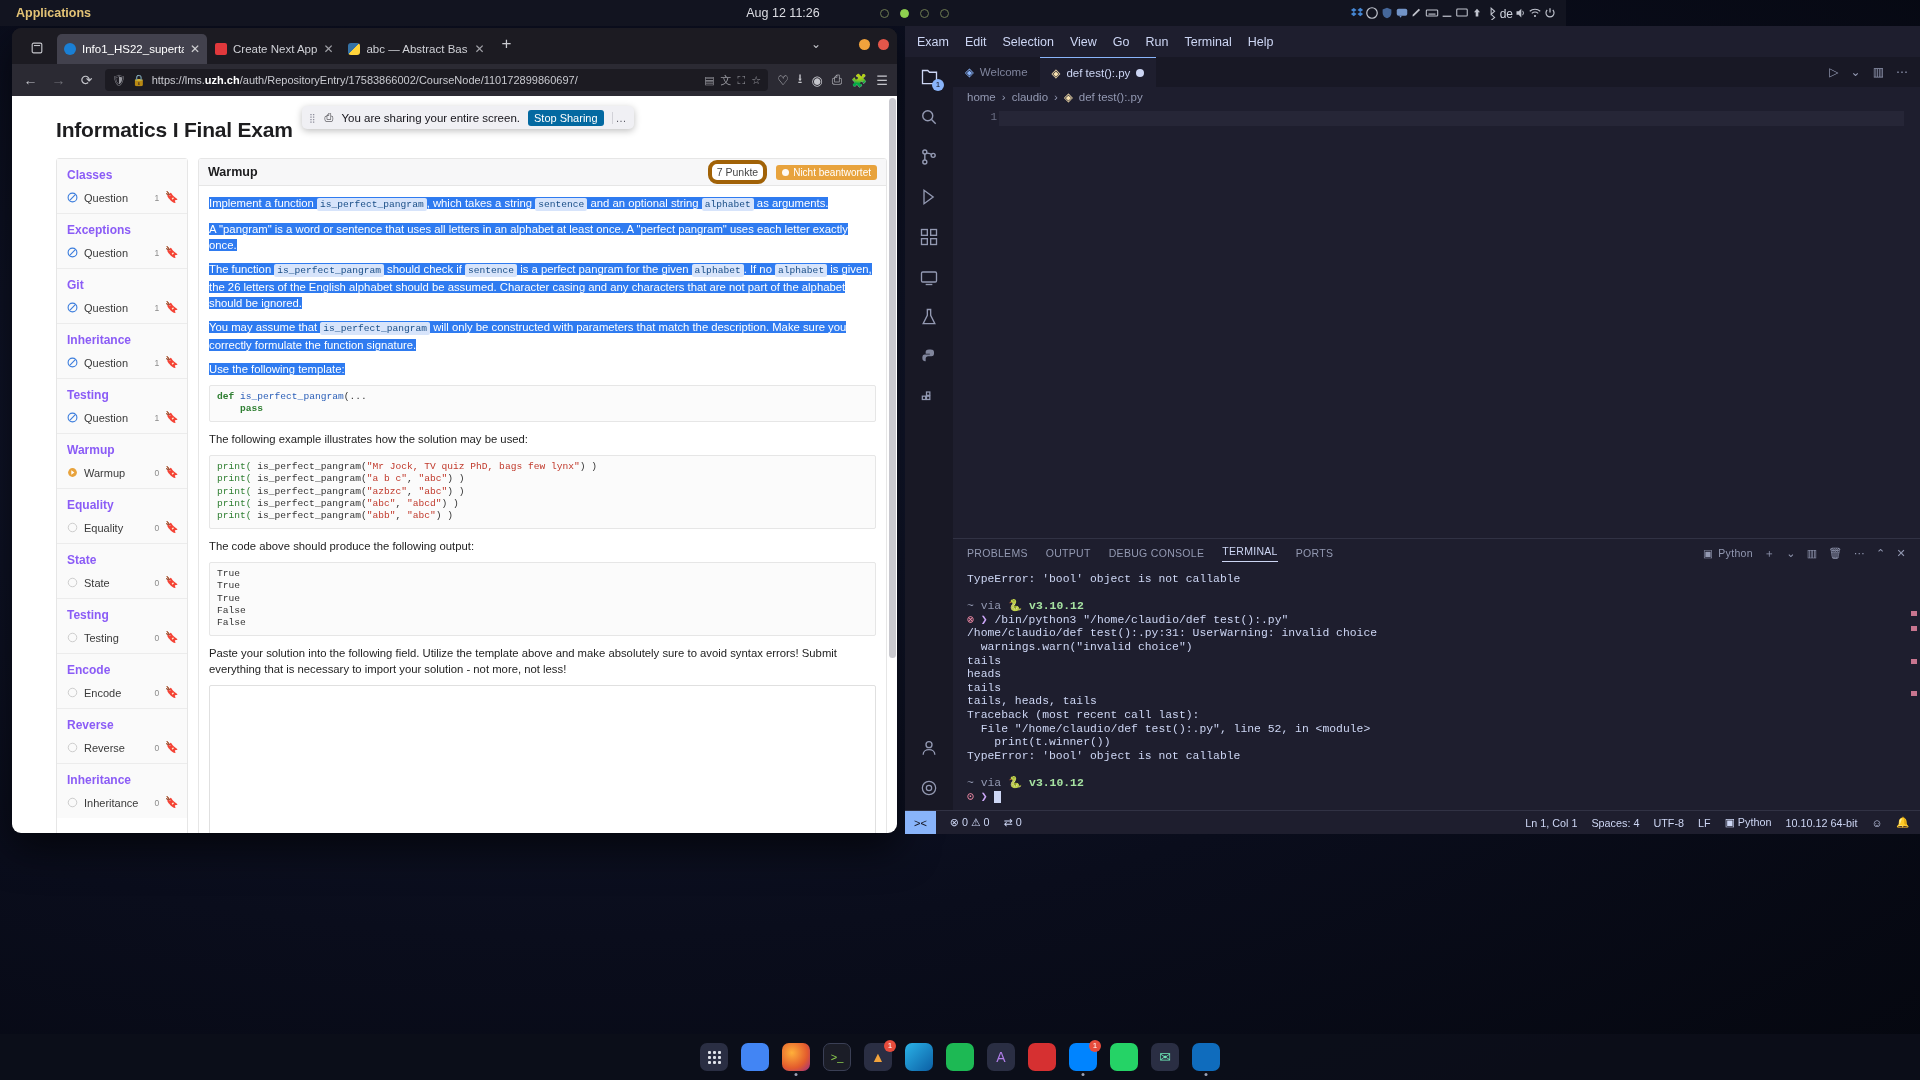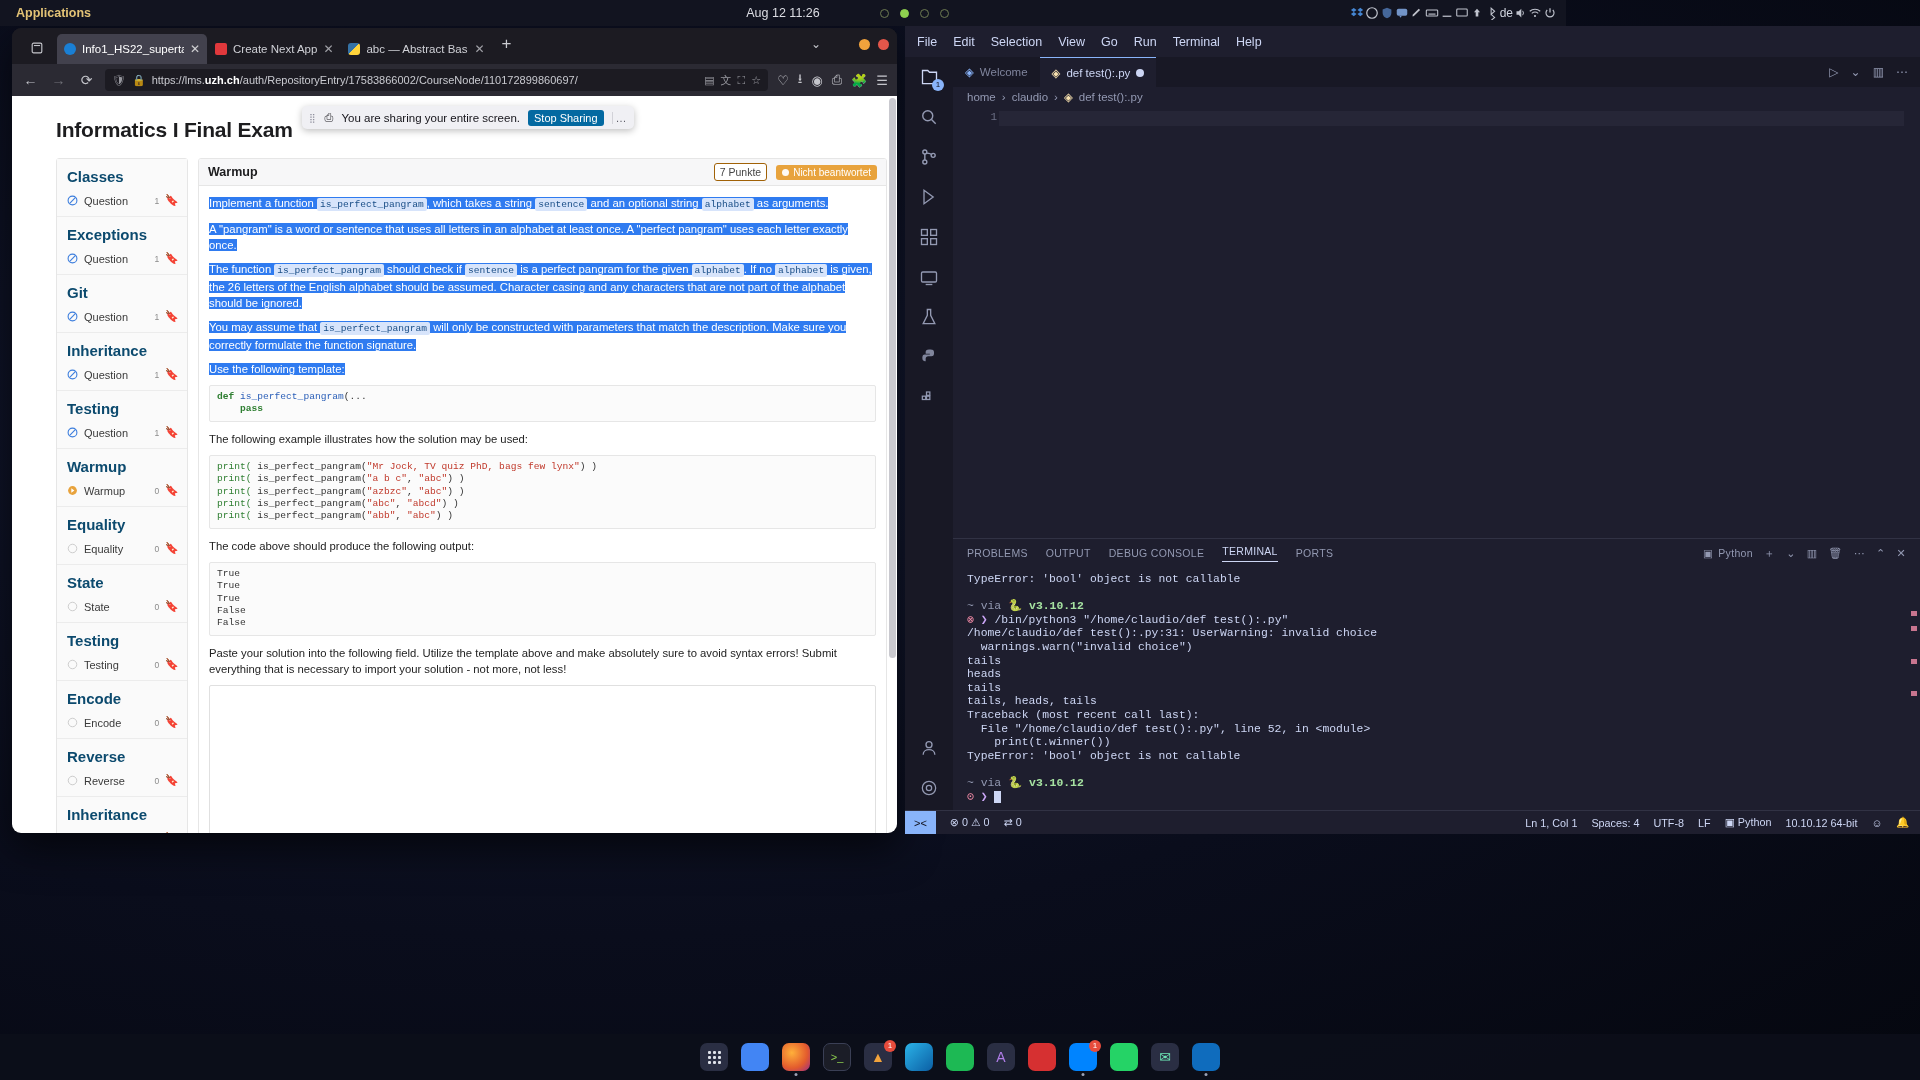--- a/index.html
+++ b/index.html
@@ -23,21 +23,21 @@
     display: flex; align-items: center;
     color: #e8c87a; font-size: 12.5px;
     padding: 0 10px;
     z-index: 60;
   }
   #top-panel .apps-label { color: #e3c376; font-weight: 700; font-size: 12.5px; padding-left: 6px;}
   #top-panel .center { position:absolute; left:50%; transform:translateX(-50%); color:#dcdde3; font-size:12.5px; }
   #top-panel .ws { position:absolute; left:880px; display:flex; gap:11px; align-items:center; }
   .ws-dot { width:9px; height:9px; border-radius:50%; border:1.4px solid #6d7a52; }
   .ws-dot.active { background:#8fd14f; border-color:#8fd14f; }
-  #top-panel .tray { position:absolute; right:8px; display:flex; align-items:center; color:#cfd3dd; font-size:12px;}
+  #top-panel .tray { position:absolute; right:8px; display:flex; align-items:flex-end; color:#cfd3dd; font-size:12px;}
   .tray-ic { width:15px; height:15px; display:inline-block; opacity:.92; }
 
   
   #firefox {
     position: absolute; left: 12px; top: 28px; width: 885px; height: 805px;
     background: #1c1b22;
     border-radius: 9px;
     box-shadow: 0 14px 40px rgba(0,0,0,.65);
     overflow: hidden;
     z-index: 20;
@@ -104,38 +104,38 @@
   .page { padding: 22px 0 0 0; height:100%; position:relative;}
   .page-title {
     font-size: 21px; font-weight: 700; color: #1d1d1f;
     padding-left: 44px; margin-bottom: 16px; letter-spacing:-.2px;
   }
   .page-cols { display:flex; gap: 10px; padding-left: 44px; padding-right:10px;}
   
   .nav-col { width: 132px; flex: 0 0 132px; border:1px solid #e6e6e6; border-radius:3px; background:#fff;}
   .nav-card { border-bottom: 1px solid #ececec; background:#fafafa; }
   .nav-card:last-child{border-bottom:none;}
-  .nav-card .nc-title { font-size: 15px; font-weight:700; color:#0c4a6e; padding: 9px 10px 5px 10px;}
+  .nav-card .nc-title { font-size: 12px; font-weight:700; color:#8b5cf6; padding: 9px 10px 5px 10px;}
   .nav-card .nc-row {
     display:flex; align-items:center; gap:6px;
     padding: 4px 8px 9px 10px; font-size: 11px; color:#3a3a3a;
   }
   .nc-row .st { width:11px; height:11px; flex:0 0 11px; }
   .nc-row .nm { flex:1; }
   .nc-row .cnt { font-size:8.5px; color:#8a8a8a; }
   .nc-row .bm { color:#c98a7a; font-size:11px; }
 
   
   .main-col { flex:1; border:1px solid #e6e6e6; border-radius:3px; background:#fff; overflow:hidden;}
   .main-head {
     display:flex; align-items:center; justify-content:flex-end; gap:9px;
     background:#f7f7f8; border-bottom:1px solid #e6e6e6; padding: 7px 9px; height:27px;
   }
   .main-head .mh-title { font-size:12.5px; font-weight:700; color:#1d1d1f; margin-right:auto;}
-  .mh-points { font-size:10.5px; color:#444; background:#fff; border:1px solid #a16207; border-radius:3px; padding:2px 5px;}
+  .mh-points { font-size:10.5px; color:#444; background:#fff; border:4px solid #a16207; border-radius:9px; padding:2px 5px;}
   .mh-badge {
     font-size:10px; color:#fff; background:#e8a33d; border-radius:3px;
     padding:2px 6px; display:flex; align-items:center; gap:4px;
   }
   .mh-badge .dotw { width:7px;height:7px;border-radius:50%;background:#fff; opacity:.95;}
   .main-body { padding: 9px 10px 0 10px; }
   .para { font-size: 11.3px; line-height: 16px; color:#232323; margin-bottom: 8px; }
   .sel { background:#2f7bf0; color:#fff; }
   .code-inline {
     font-family:"Liberation Mono", monospace; font-size:9.6px;
@@ -592,21 +592,21 @@
       <div class="ff-scroll">
           <div class="thumb"></div>
         </div>
     </div>
   </div>
 </div>
 
 <div id="vscode">
 
   <div class="vs-menubar">
-    <span>File</span>
+    <span>Exam</span>
     <span>Edit</span>
     <span>Selection</span>
     <span>View</span>
     <span>Go</span>
     <span>Run</span>
     <span>Terminal</span>
     <span>Help</span>
   </div>
 
   <div class="vs-body">

